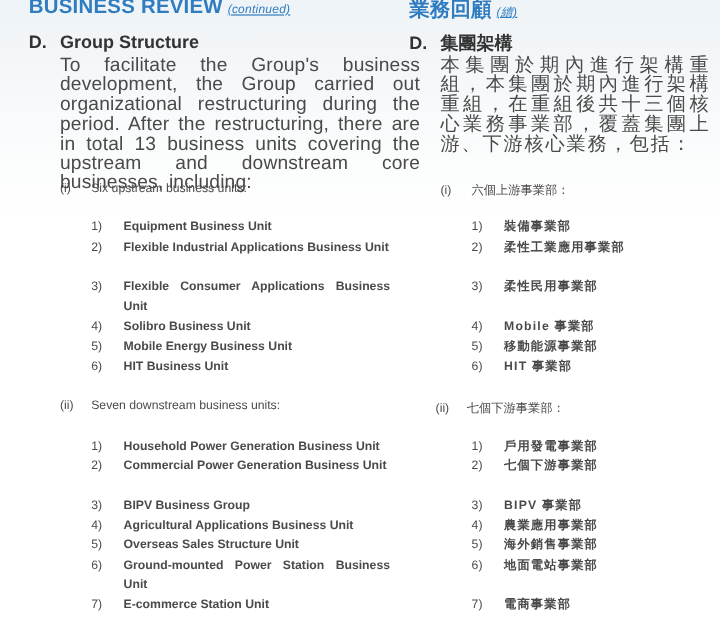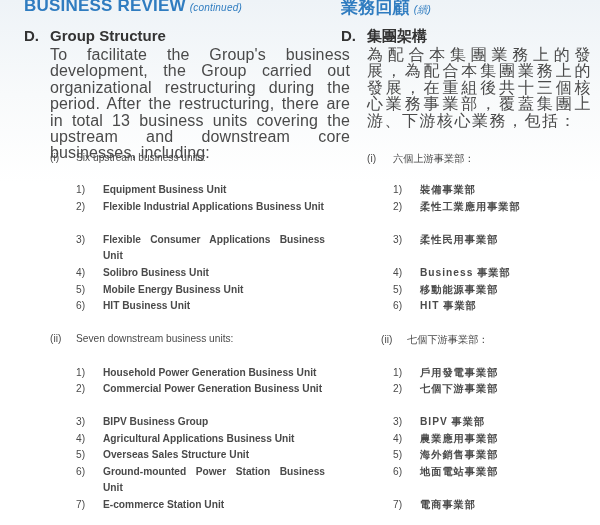--- a/index.html
+++ b/index.html
@@ -10,21 +10,21 @@
     color: #4a4a4a;
     position: relative;
   }
   .col { position: absolute; top: 0; }
   .col-en { left: 24px; width: 305px; }
   .col-zh { left: 341px; width: 250px; }
   .title {
     position: absolute; top: -4px; white-space: nowrap;
     color: #2f7cc0; font-size: 17px; font-weight: bold; letter-spacing: 0.2px;
   }
-  .title .cont { font-size: 10px; font-weight: normal; font-style: italic; margin-left: 4px; }
+  .title .cont { font-size: 10px; font-weight: normal; font-style: italic; margin-left: 4px; text-decoration: underline; }
   .sec { position: absolute; top: 27px; font-size: 15px; font-weight: bold; color: #333; white-space: nowrap; }
   .sec .letter { display: inline-block; width: 26px; }
   .para {
     position: absolute; top: 47px; font-size: 16px; line-height: 16.4px;
     text-align: justify; letter-spacing: 0.15px;
   }
   .col-en .para { left: 26px; width: 300px; }
   .col-zh .para { left: 26px; width: 225px; letter-spacing: 1.5px; }
   .group-label { position: absolute; font-size: 10.2px; white-space: nowrap; }
   .group-label .rn { display: inline-block; width: 26px; }
@@ -109,51 +109,51 @@
     </div>
 </div>
 
 <div class="col col-zh">
   <div class="title" style="left:0;">
     <span>業務回顧</span><span class="cont">(續)</span>
   </div>
   <div class="sec" style="left:0;">
     <span class="letter">D.</span><span>集團架構</span>
   </div>
-  <div class="para">為配合本集團業務上的發展，為配合本集團業務上的發展，在重組後共十三個核心業務事業部，覆蓋集團上游、下游核心業務，包括：</div>
+  <div class="para">本集團於期內進行架構重組，本集團於期內進行架構重組，在重組後共十三個核心業務事業部，覆蓋集團上游、下游核心業務，包括：</div>
 
   <div class="group-label" style="left:26px; top:152px;">
     <span class="rn">(i)</span><span>六個上游事業部：</span>
   </div>
   <div class="item" style="top:182px;">
       <span class="num">1)</span>
       <span class="txt">裝備事業部</span>
     </div>
   <div class="item" style="top:199px;">
       <span class="num">2)</span>
       <span class="txt">柔性工業應用事業部</span>
     </div>
   <div class="item" style="top:232px;">
       <span class="num">3)</span>
       <span class="txt">柔性民用事業部</span>
     </div>
   <div class="item" style="top:265px;">
       <span class="num">4)</span>
-      <span class="txt">Business 事業部</span>
+      <span class="txt">Mobile 事業部</span>
     </div>
   <div class="item" style="top:282px;">
       <span class="num">5)</span>
       <span class="txt">移動能源事業部</span>
     </div>
   <div class="item" style="top:298px;">
       <span class="num">6)</span>
       <span class="txt">HIT 事業部</span>
     </div>
 
-  <div class="group-label" style="left:40px; top:333px;">
+  <div class="group-label" style="left:22px; top:333px;">
     <span class="rn">(ii)</span><span>七個下游事業部：</span>
   </div>
   <div class="item" style="top:365px;">
       <span class="num">1)</span>
       <span class="txt">戶用發電事業部</span>
     </div>
   <div class="item" style="top:381px;">
       <span class="num">2)</span>
       <span class="txt">七個下游事業部</span>
     </div>

